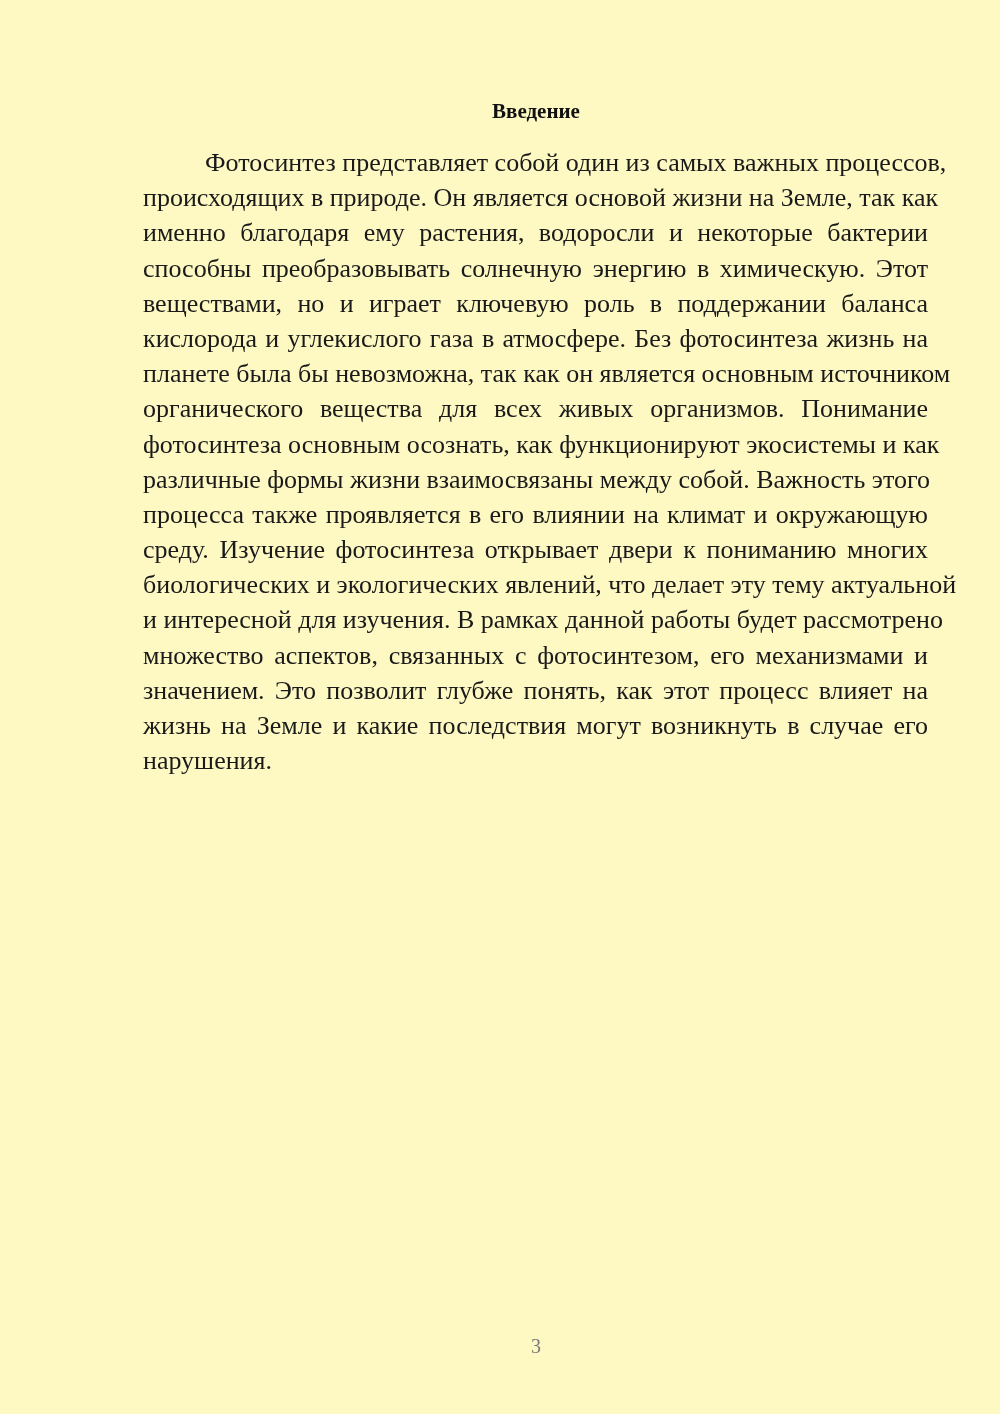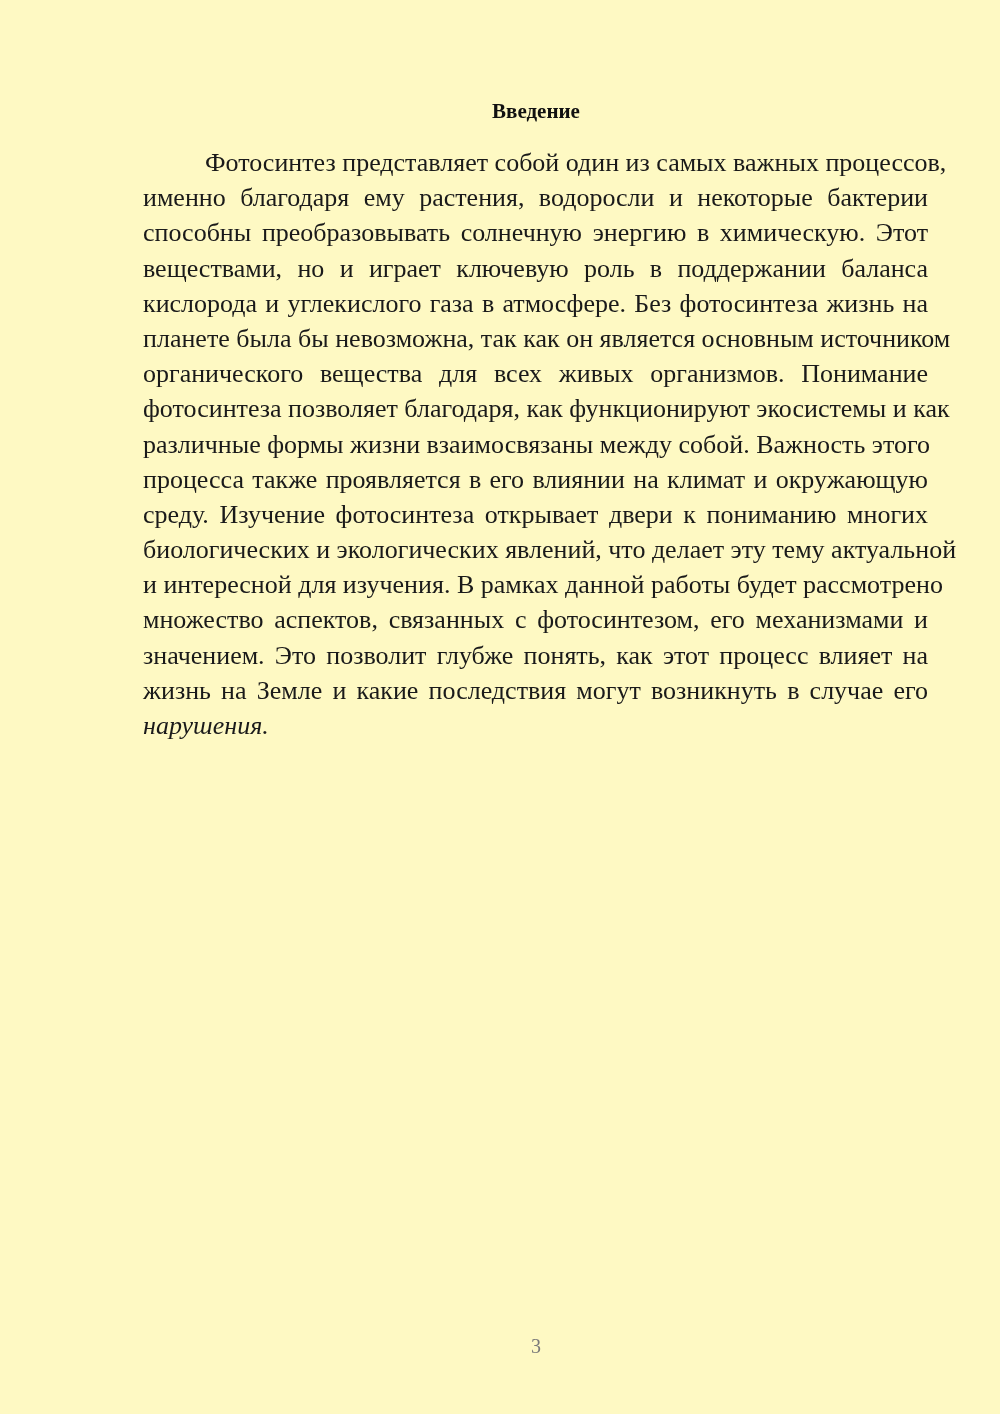--- a/index.html
+++ b/index.html
@@ -48,48 +48,48 @@
       text-align: justify;
       text-align-last: justify;
       white-space: nowrap;
       letter-spacing: 0;
     }
     .line.first {
       padding-left: 62px;
     }
     .line.last {
       text-align-last: left;
-      font-style: italic;
     }
     .page-number {
       position: absolute;
       top: 1334px;
       left: 0;
       width: 1072px;
       text-align: center;
       font-size: 20px;
       line-height: 24px;
       color: #7a7a7a;
     }
   </style>
 </head>
 <body>
 
 <div class="page">
   <div class="heading">Введение</div>
 
   <div class="body-text">
     <span class="line first">Фотосинтез представляет собой один из самых важных процессов,</span>
+    <span class="line">происходящих в природе. Он является основой жизни на Земле, так как</span>
     <span class="line">именно благодаря ему растения, водоросли и некоторые бактерии</span>
     <span class="line">способны преобразовывать солнечную энергию в химическую. Этот</span>
     <span class="line">веществами, но и играет ключевую роль в поддержании баланса</span>
     <span class="line">кислорода и углекислого газа в атмосфере. Без фотосинтеза жизнь на</span>
     <span class="line">планете была бы невозможна, так как он является основным источником</span>
     <span class="line">органического вещества для всех живых организмов. Понимание</span>
-    <span class="line">фотосинтеза позволяет благодаря, как функционируют экосистемы и как</span>
+    <span class="line">фотосинтеза основным осознать, как функционируют экосистемы и как</span>
     <span class="line">различные формы жизни взаимосвязаны между собой. Важность этого</span>
     <span class="line">процесса также проявляется в его влиянии на климат и окружающую</span>
     <span class="line">среду. Изучение фотосинтеза открывает двери к пониманию многих</span>
     <span class="line">биологических и экологических явлений, что делает эту тему актуальной</span>
     <span class="line">и интересной для изучения. В рамках данной работы будет рассмотрено</span>
     <span class="line">множество аспектов, связанных с фотосинтезом, его механизмами и</span>
     <span class="line">значением. Это позволит глубже понять, как этот процесс влияет на</span>
     <span class="line">жизнь на Земле и какие последствия могут возникнуть в случае его</span>
     <span class="line last">нарушения.</span>
   </div>

